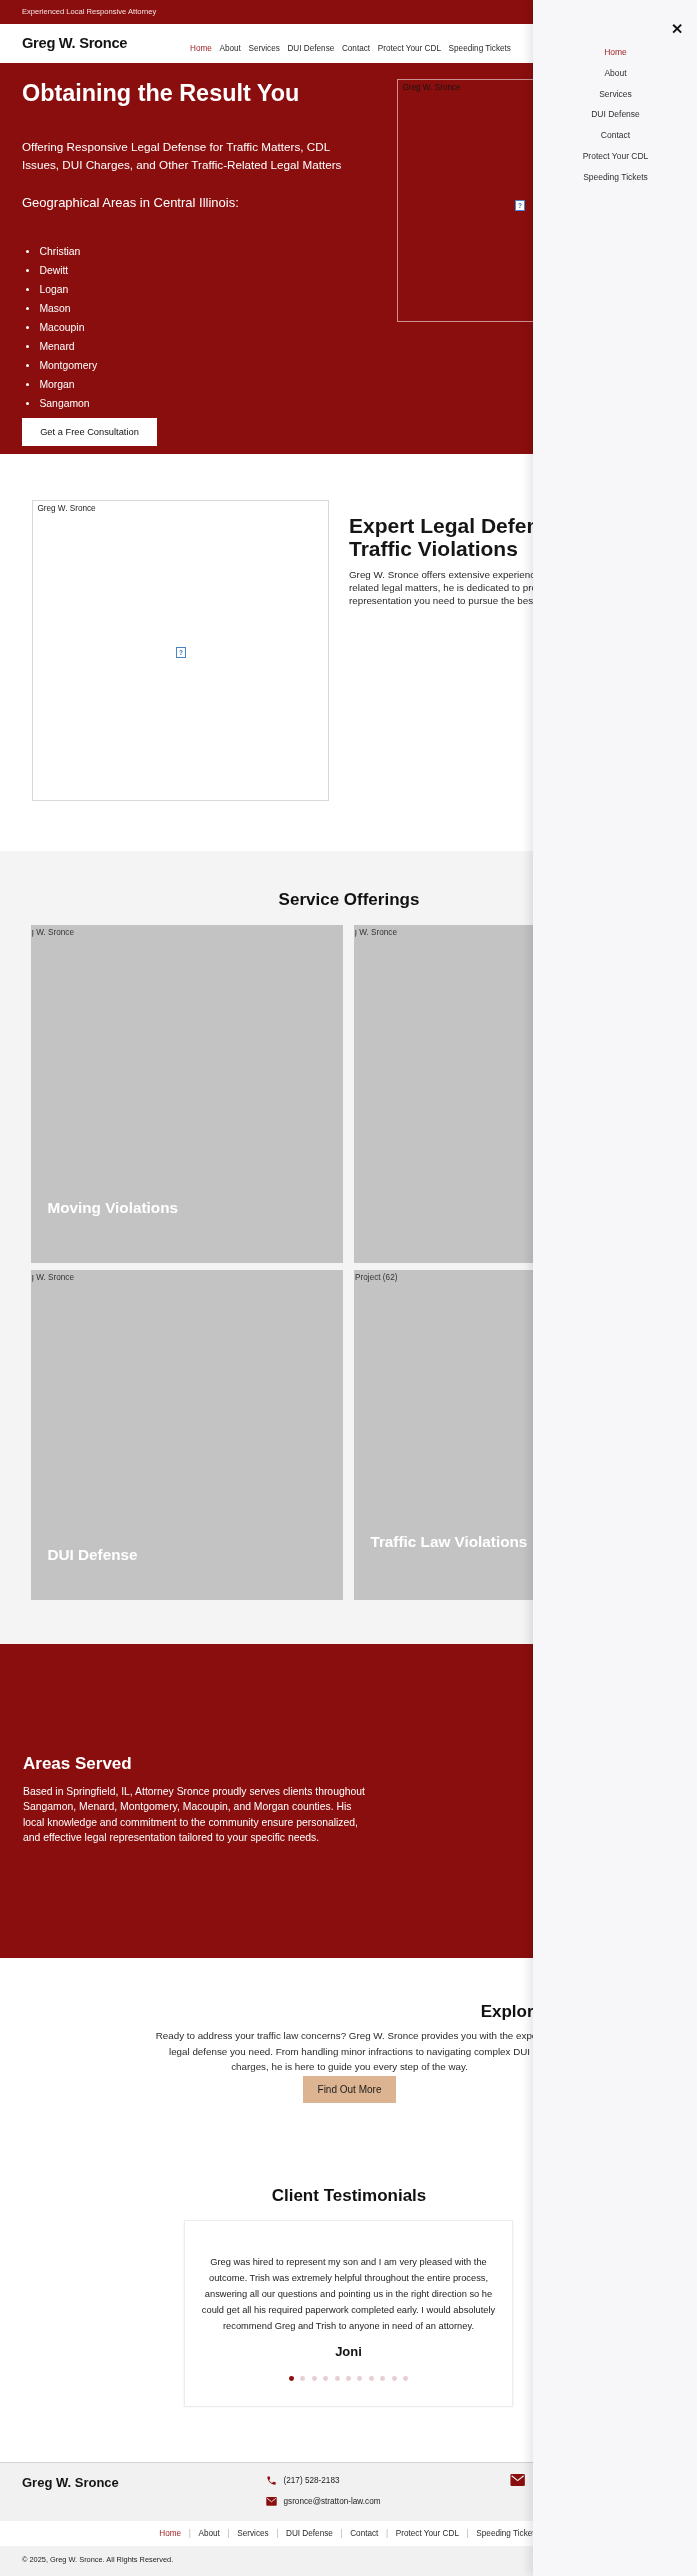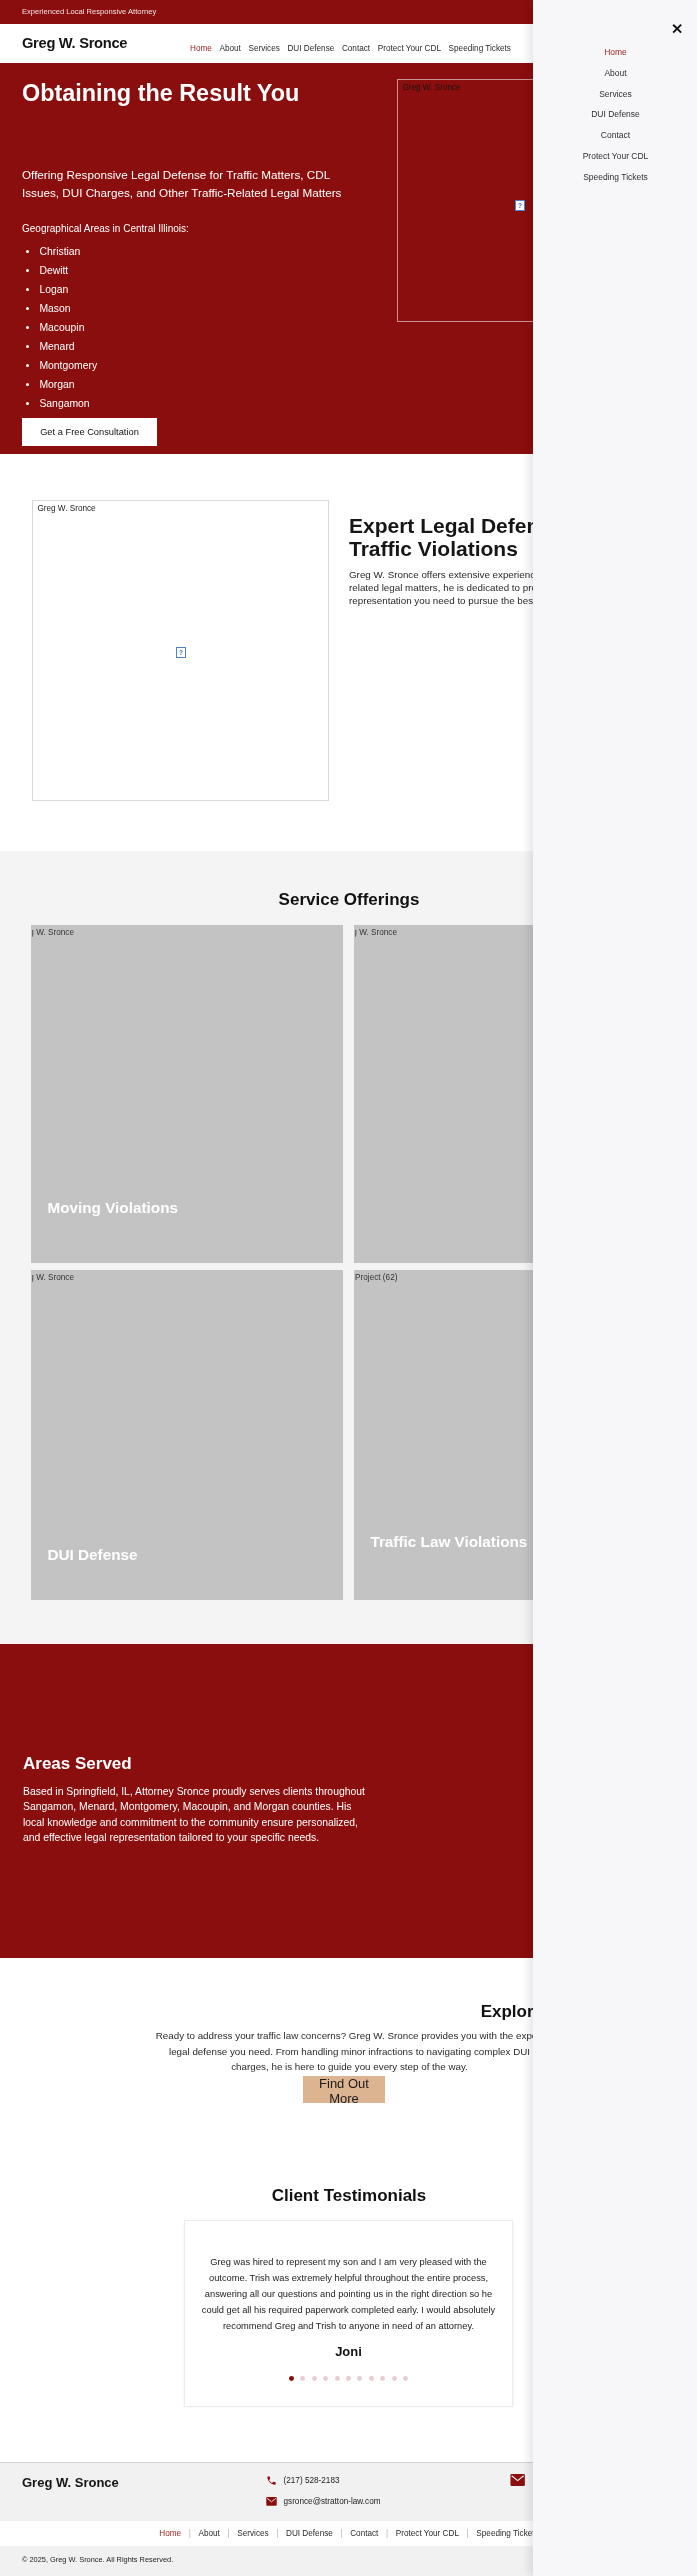--- a/index.html
+++ b/index.html
@@ -13,22 +13,22 @@
   
   .header { position:absolute; left:0; top:24px; width:698px; height:39px; background:#ffffff; }
   .logo { position:absolute; left:22px; top:11px; font-size:14.7px; font-weight:bold; color:#141414; letter-spacing:-0.3px; }
   .mainnav { position:absolute; left:190px; top:19.6px; display:flex; gap:7.6px; font-size:8.2px; color:#2b2b2b; white-space:nowrap; }
   .mainnav .nav-item { cursor:pointer; }
   .mainnav .active { color:#9c1c1c; }
 
   
   .hero { position:absolute; left:0; top:63px; width:698px; height:391px; background:#8a0e0e; color:#ffffff; }
   .hero h1 { position:absolute; left:22px; top:17.4px; font-size:23.4px; line-height:26px; font-weight:bold; }
-  .hero .sub { position:absolute; left:22px; top:75px; width:338px; font-size:11.7px; line-height:18px; font-weight:400;margin-top:28px; }
-  .hero .areas-label { position:absolute; left:22px; top:132px; font-size:10px;margin-top:28px; }
+  .hero .sub { position:absolute; left:22px; top:75px; width:338px; font-size:11.7px; line-height:18px; font-weight:400; }
+  .hero .areas-label { position:absolute; left:22px; top:132px; font-size:13px; }
   .hero ul { position:absolute; left:22px; top:155px; list-style:disc; padding-left:17.4px; font-size:10.4px;margin-top:24px; }
   .hero ul li { line-height:19px; }
   .hero .cta { position:absolute; left:22px; top:355px; width:135px; height:28px; background:#ffffff; color:#111111;
                border:none; font-size:9.3px; font-family:"Liberation Sans", sans-serif; cursor:pointer; }
   .hero-img { position:absolute; left:397px; top:16px; width:279px; height:243px; border:0.5px solid rgba(255,255,255,.55); }
   .hero-img .alt { position:absolute; left:4.4px; top:2.7px; font-size:8.2px; color:#1b1414; }
 
   
   .broken { position:absolute; width:9.8px; height:11px; background:#ffffff; border:0.5px solid #4b83c3; color:#2f6cb5;
             font-size:6.5px; font-weight:bold; text-align:center; line-height:10.4px; }
@@ -56,22 +56,22 @@
   .c4 .card-title { top:262px; }
 
   
   .areas { position:absolute; left:0; top:1644px; width:698px; height:314px; background:#8a0e0e; color:#ffffff; }
   .areas h2 { position:absolute; left:23px; top:110px; font-size:17px; font-weight:bold; }
   .areas p { position:absolute; left:23px; top:140px; width:343px; font-size:10.4px; line-height:15.3px; }
 
   
   .explore h2 { position:absolute; left:0; top:2002px; width:698px; text-align:right; font-size:17px; font-weight:bold; color:#111; }
   .explore p { position:absolute; left:153px; top:2028px; width:393px; text-align:center; font-size:9.8px; line-height:15.5px; color:#2a2a2a; }
-  .explore .cta { position:absolute; left:303px; top:2076px; width:82px; height:27px; background:#dcb491; border:none;
-                  font-size:13px; color:#1c1c1c; font-family:"Liberation Sans", sans-serif; cursor:pointer; }
+  .explore .cta { position:absolute; left:303px; top:2076px; width:93px; height:27px; background:#dcb491; border:none;
+                  font-size:10px; color:#1c1c1c; font-family:"Liberation Sans", sans-serif; cursor:pointer; }
 
   
   .testimonials h2 { position:absolute; left:0; top:2186px; width:698px; text-align:center; font-size:17px; font-weight:bold; color:#111; }
   .t-card { position:absolute; left:184px; top:2220px; width:329px; height:187px; background:#ffffff;
             border:0.5px solid #ececec; box-shadow:0 0.5px 2.7px rgba(0,0,0,.06); }
   .t-quote { position:absolute; left:16.4px; right:16.4px; top:33px; text-align:center; font-size:9.3px; line-height:16px; color:#222; }
   .t-author { position:absolute; left:0; top:123px; width:100%; text-align:center; font-size:13px; font-weight:bold; color:#111; }
   .t-dots { position:absolute; left:0; top:155px; width:100%; display:flex; justify-content:center; gap:6.5px; }
   .t-dots .dot { width:4.9px; height:4.9px; border-radius:50%; background:#e6cfd2; cursor:pointer; }
   .t-dots .dot.active { background:#8a0e0e; }

